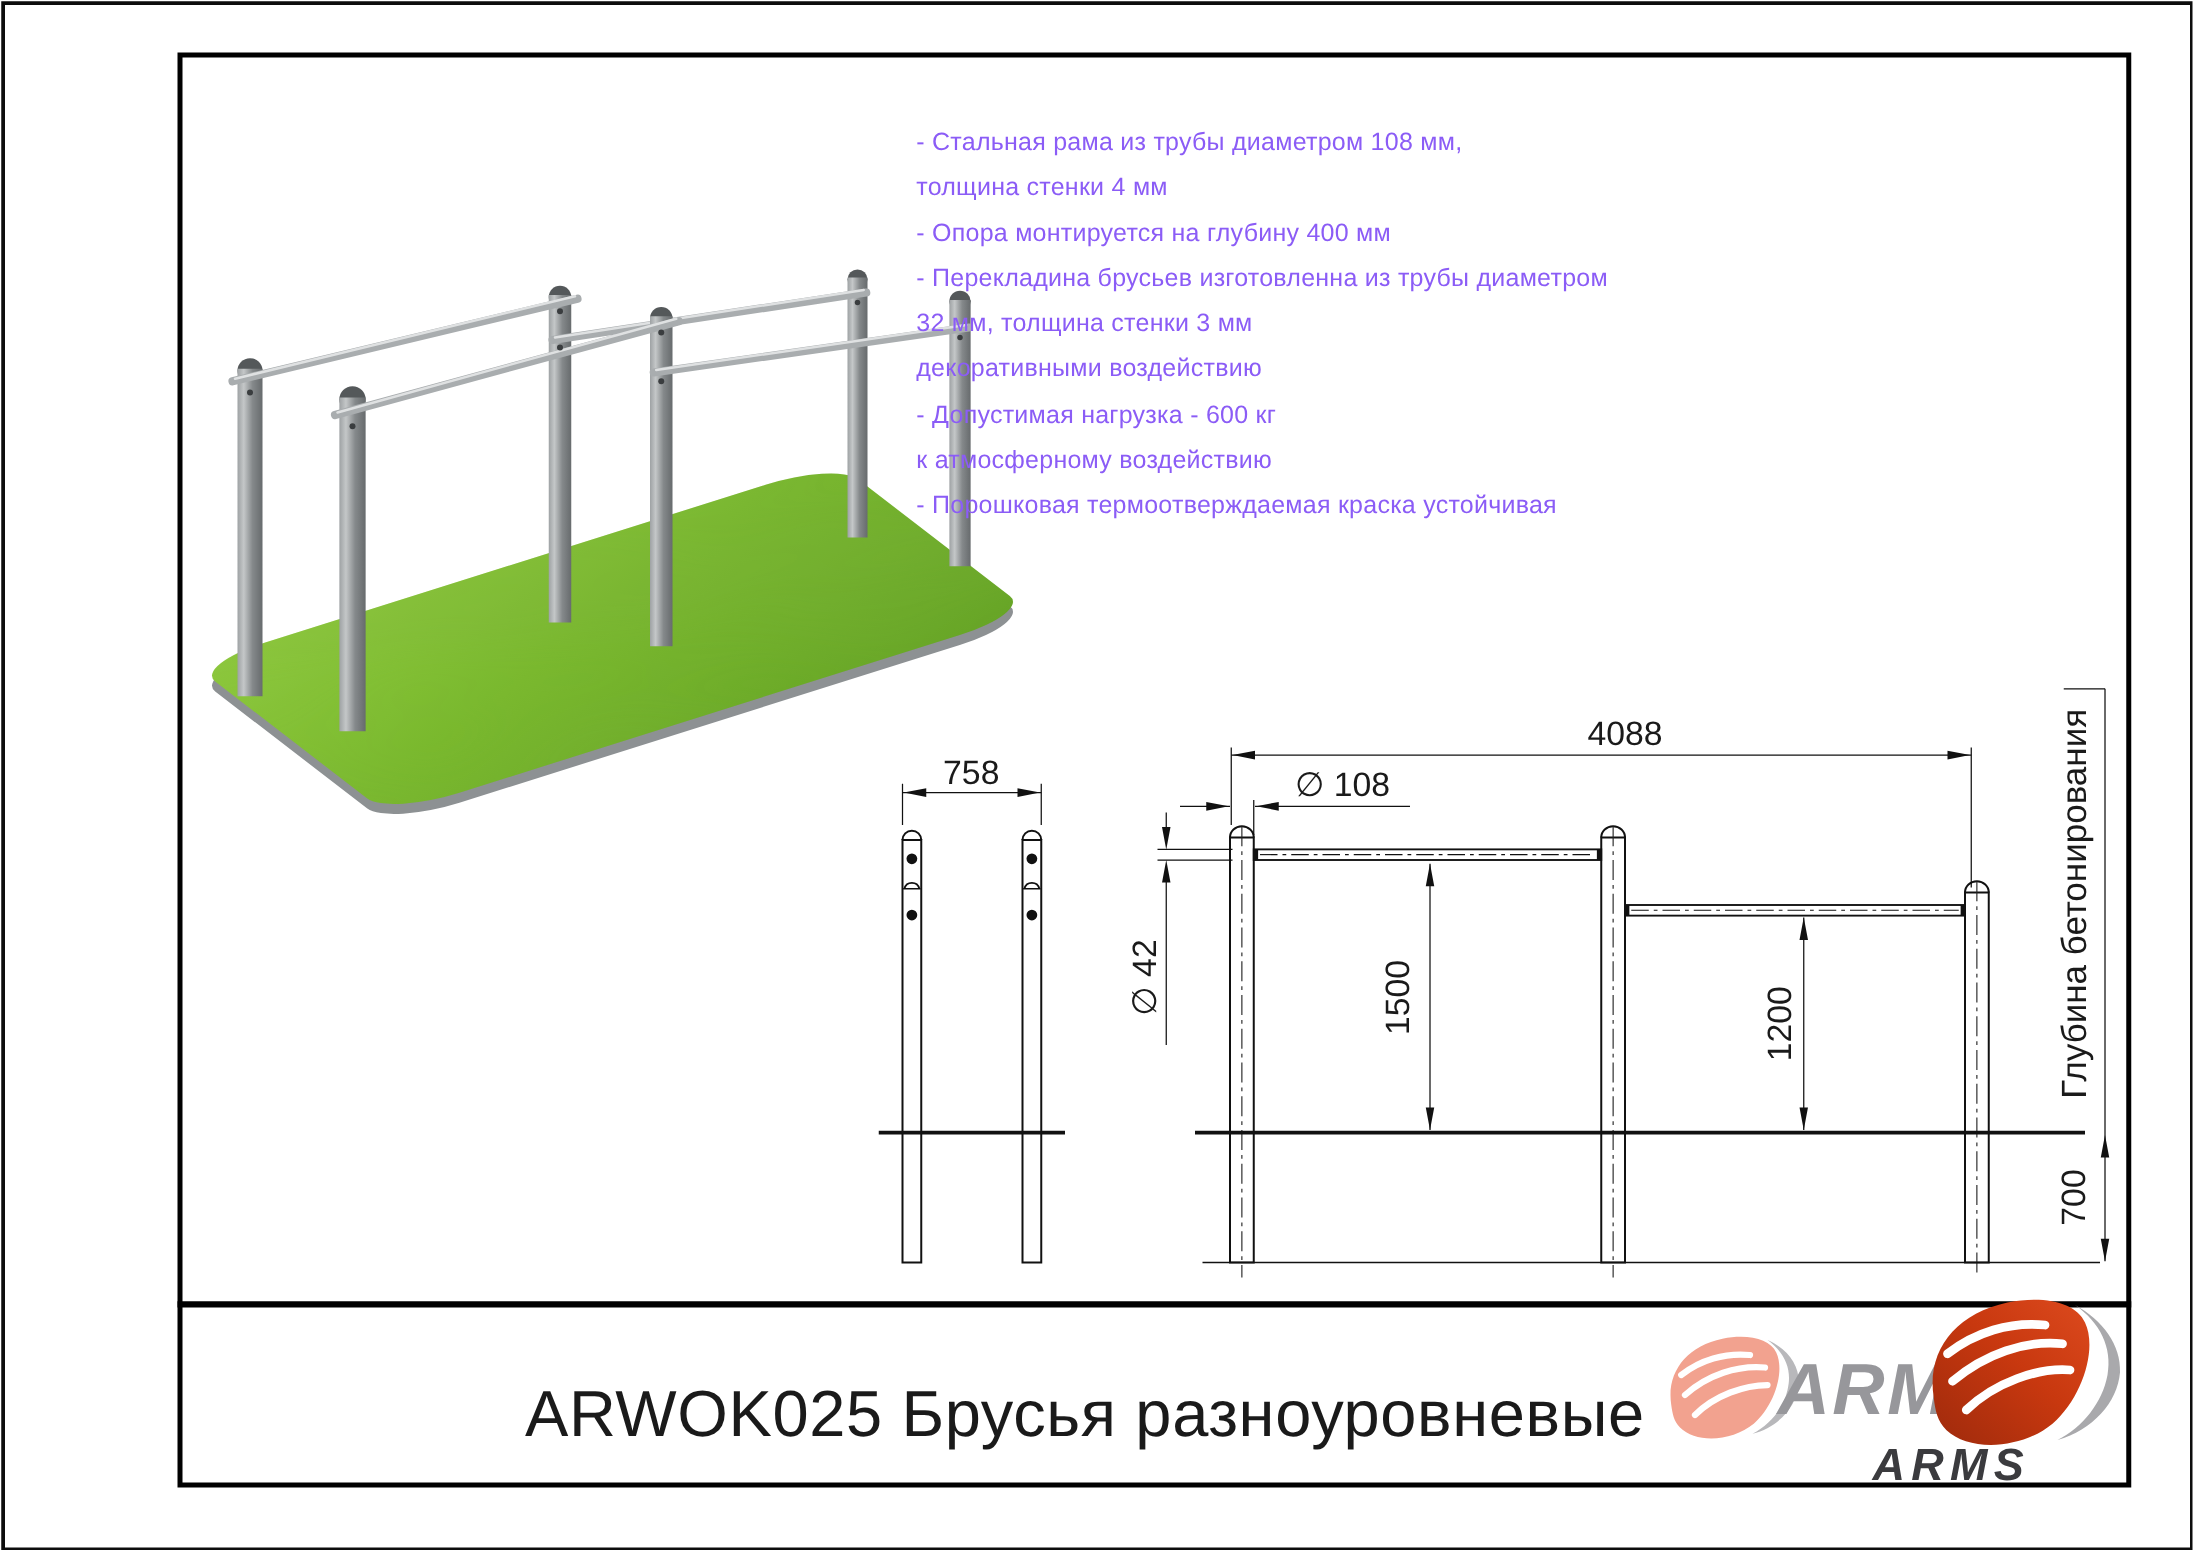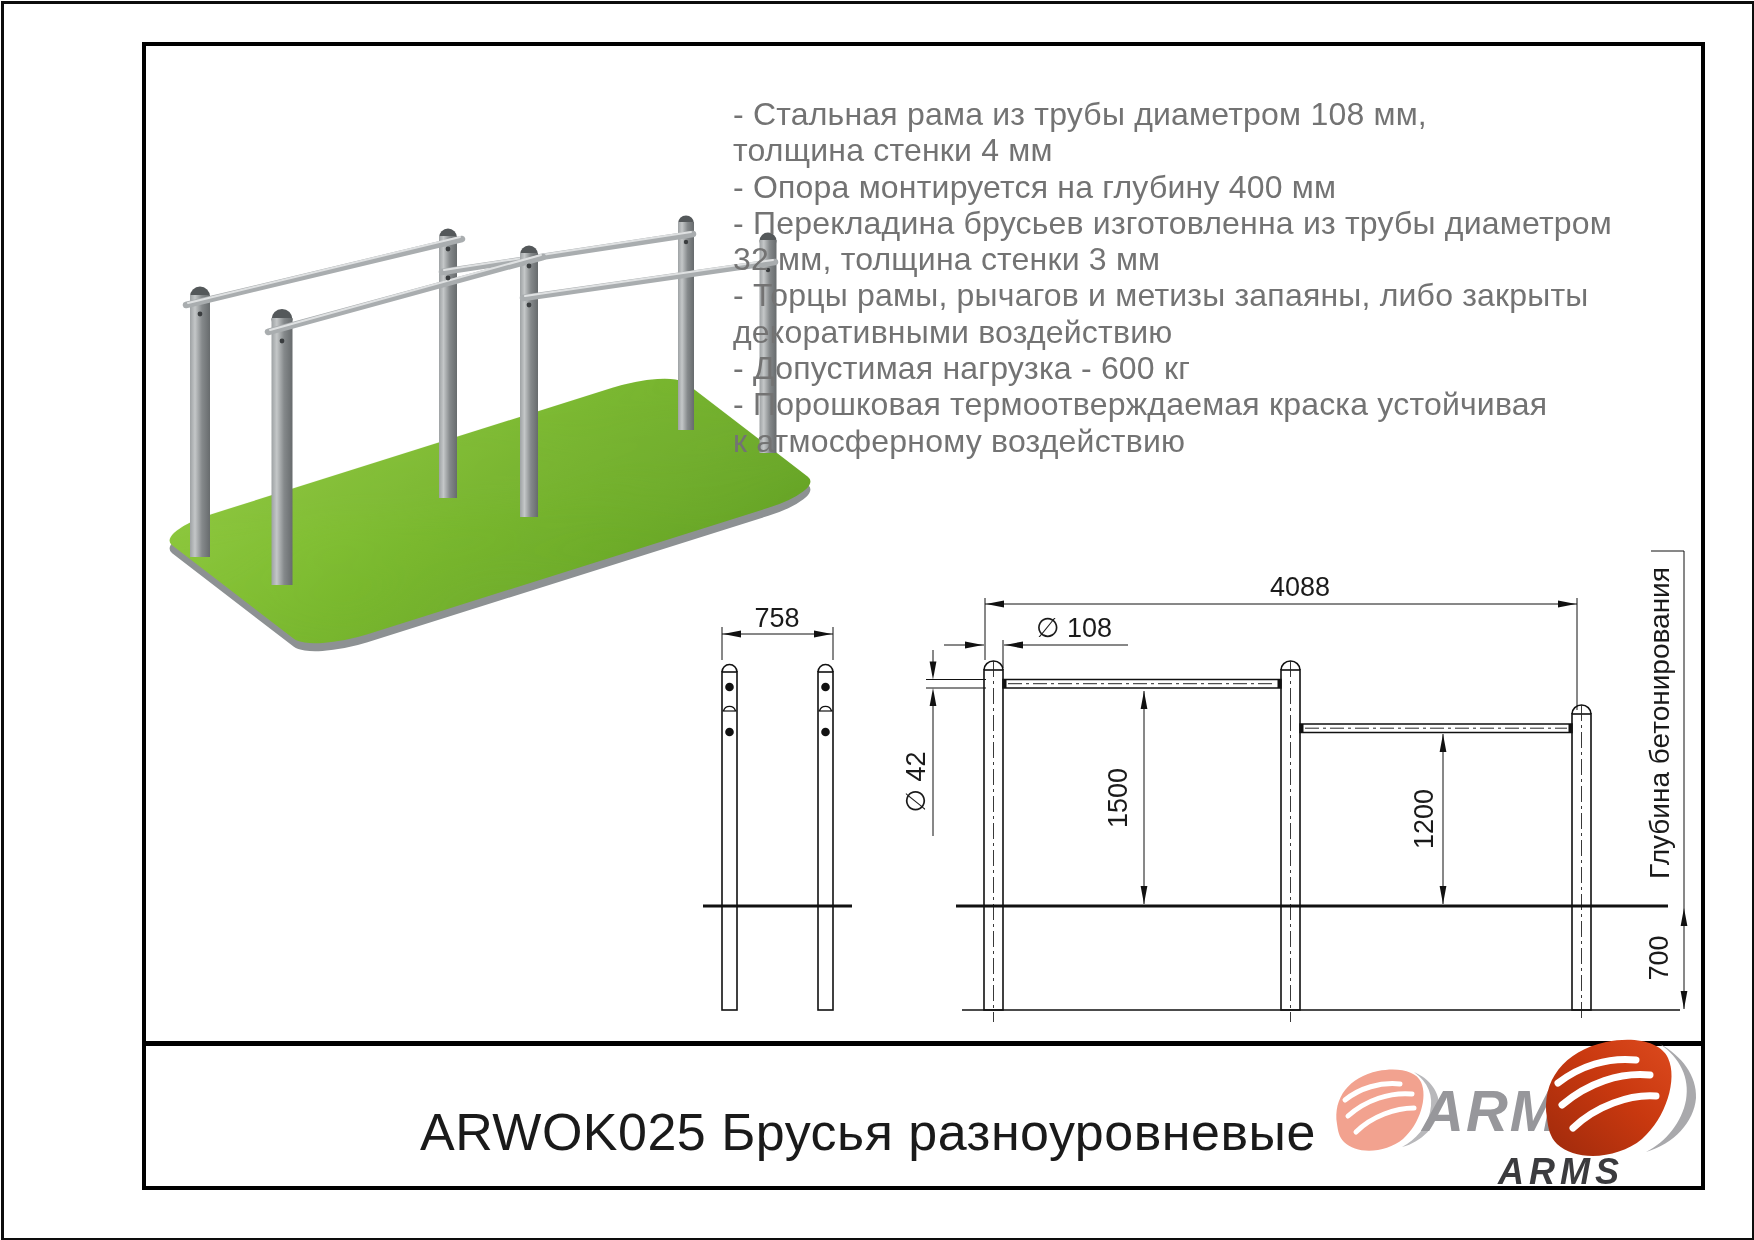--- a/index.html
+++ b/index.html
@@ -5,21 +5,21 @@
   html,body{margin:0;padding:0;background:#fff;}
   body{position:relative;width:1754px;height:1240px;overflow:hidden;
        font-family:"Liberation Sans","DejaVu Sans",sans-serif;color:#141414;}
   .outer-border{position:absolute;left:1px;top:1px;width:1748px;height:1234px;
        border:3px solid #0d0d0d;}
   .sheet-frame{position:absolute;left:142px;top:42px;width:1563px;height:1148px;
        border:4px solid #000;box-sizing:border-box;}
   .footer-divider{position:absolute;left:142px;top:1041px;width:1563px;height:5px;background:#000;}
   .canvas{position:absolute;left:0;top:0;}
   .specs{position:absolute;left:733px;top:96px;width:800px;
-       font-size:32px;line-height:36.3px;color:#737373;letter-spacing:.2px;}
+       font-size:20px;line-height:36.3px;color:#8b5cf6;letter-spacing:.2px;}
   .spec-line{white-space:nowrap;}
   .title{position:absolute;left:420px;top:1106px;font-size:52px;line-height:52px;
        color:#1a1a1a;letter-spacing:.5px;white-space:nowrap;}
   svg text.dim{font-family:"Liberation Sans","DejaVu Sans",sans-serif;
        font-size:27px;fill:#1a1a1a;}
   svg text.dim-label{font-family:"Liberation Sans","DejaVu Sans",sans-serif;
        font-size:28px;fill:#1a1a1a;}
   svg text.brand-big{font-family:"Liberation Sans","DejaVu Sans",sans-serif;
        font-size:58px;font-weight:bold;font-style:italic;fill:#97979b;letter-spacing:2px;}
   svg text.brand-small{font-family:"Liberation Sans","DejaVu Sans",sans-serif;
@@ -270,20 +270,19 @@
     <text class="brand-small" x="1498" y="1184" stroke="none">ARMS</text>
   </g>
 </svg>
 
 <div class="specs">
   <div class="spec-line">- Стальная рама из трубы диаметром 108 мм,</div>
   <div class="spec-line">толщина стенки 4 мм</div>
   <div class="spec-line">- Опора монтируется на глубину 400 мм</div>
   <div class="spec-line">- Перекладина брусьев изготовленна из трубы диаметром</div>
   <div class="spec-line">32 мм, толщина стенки 3 мм</div>
-  <div class="spec-line">- Торцы рамы, рычагов и метизы запаяны, либо закрыты</div>
   <div class="spec-line">декоративными воздействию</div>
   <div class="spec-line">- Допустимая нагрузка - 600 кг</div>
+  <div class="spec-line">к атмосферному воздействию</div>
   <div class="spec-line">- Порошковая термоотверждаемая краска устойчивая</div>
-  <div class="spec-line">к атмосферному воздействию</div>
 </div>
 
 <div class="title">ARWOK025 Брусья разноуровневые</div>
 
 </body></html>

